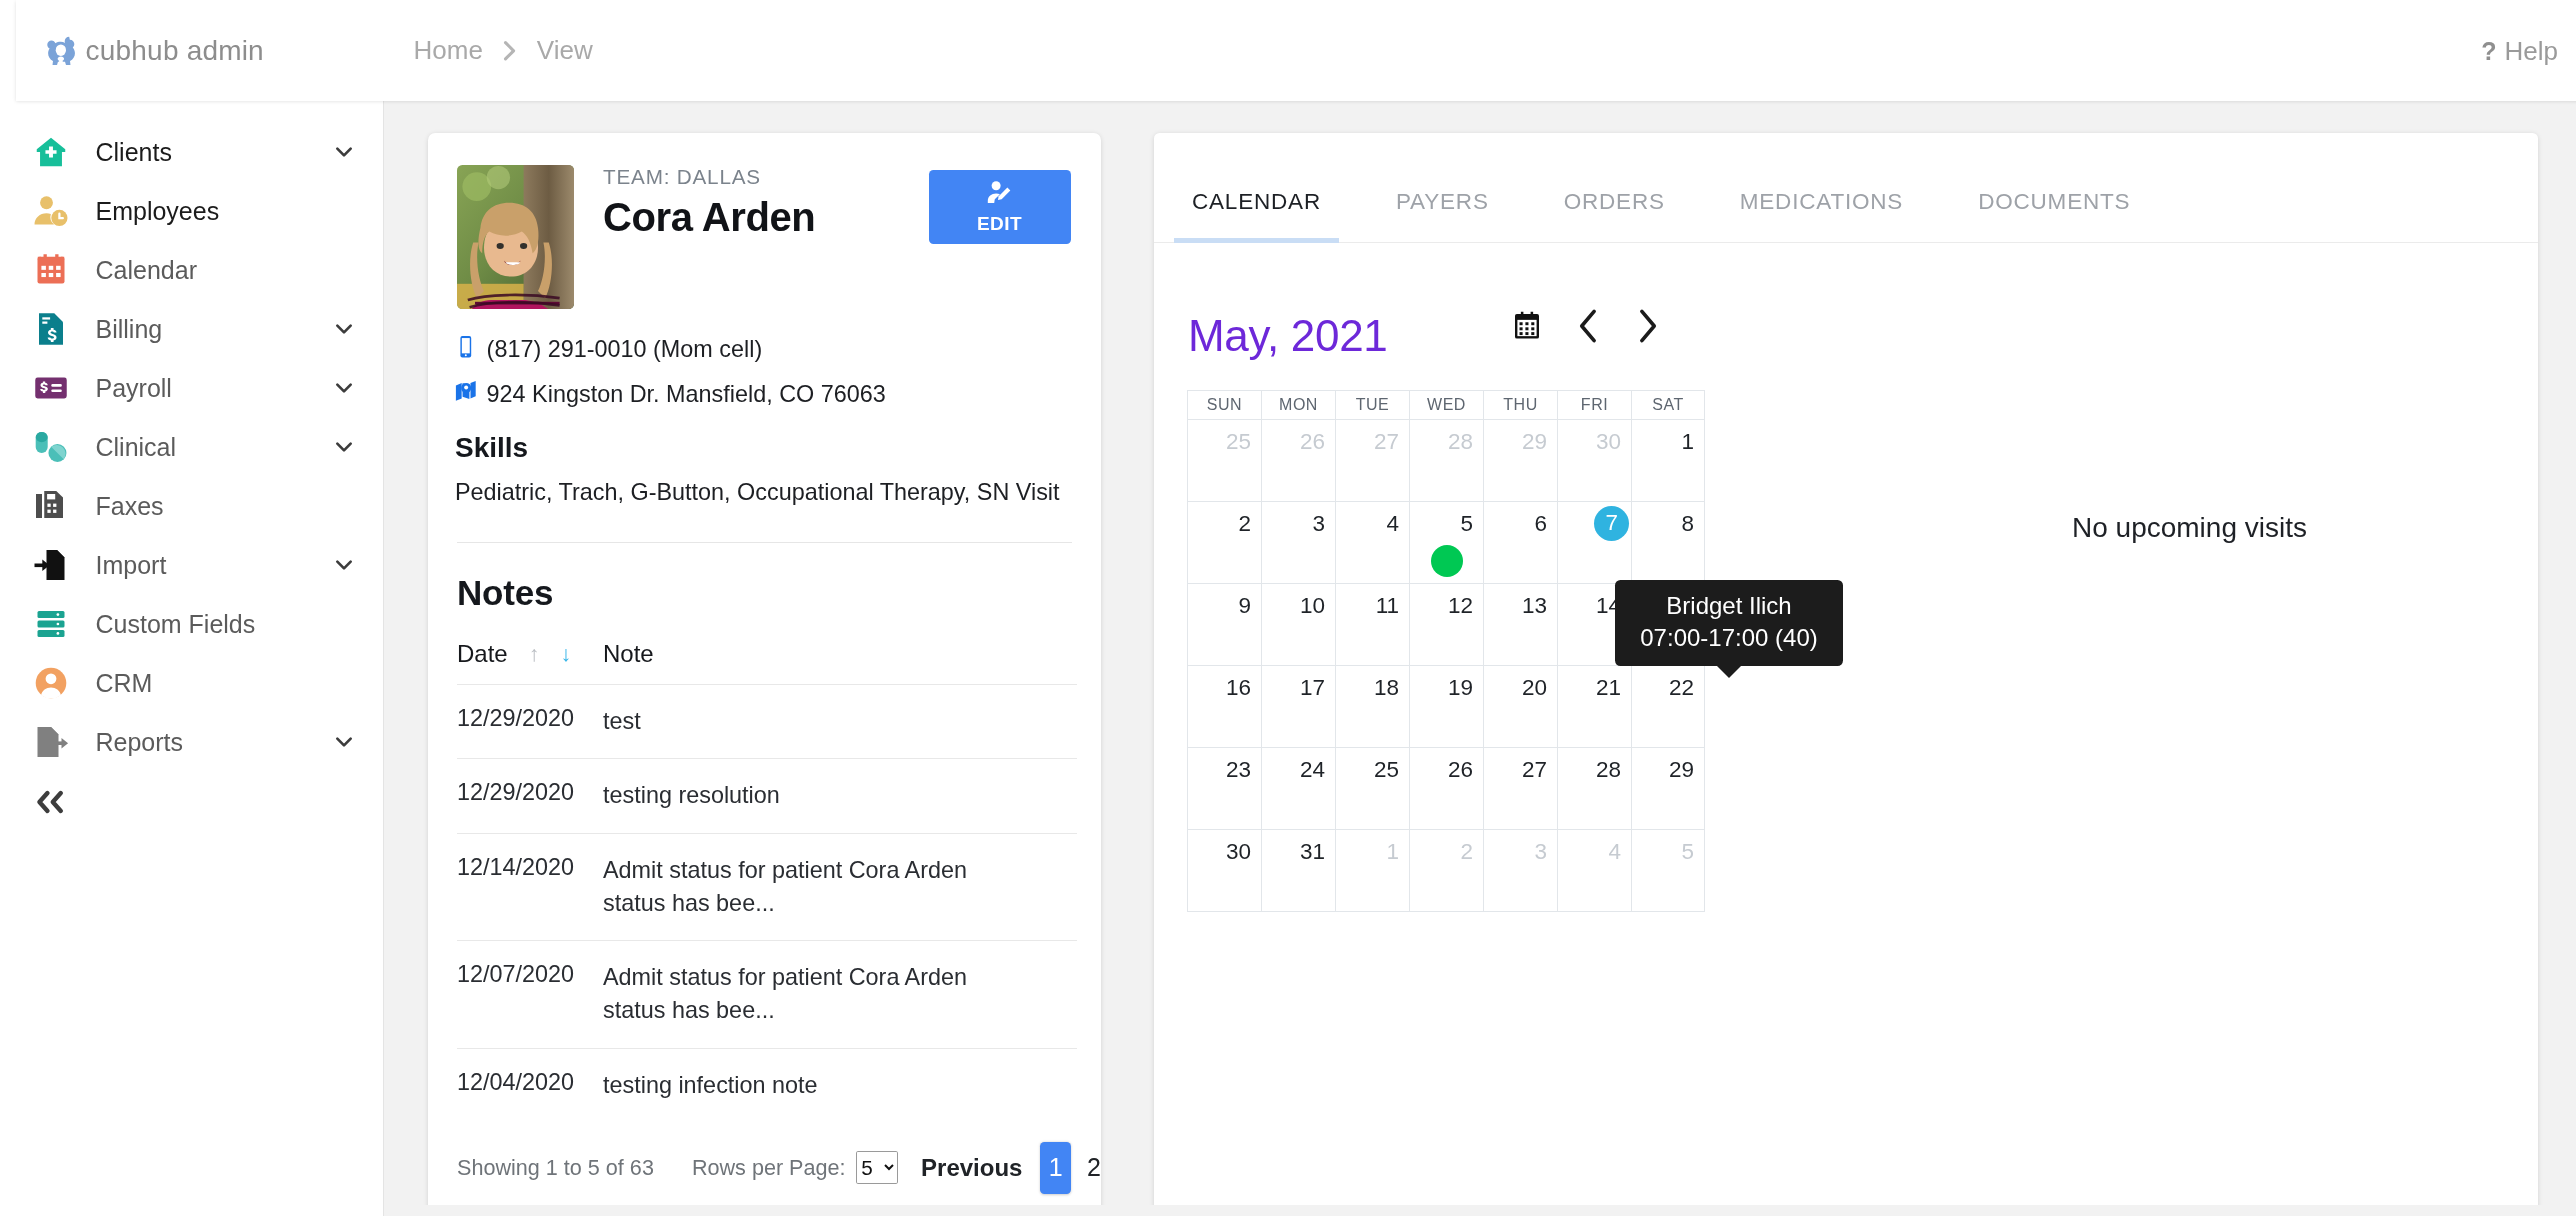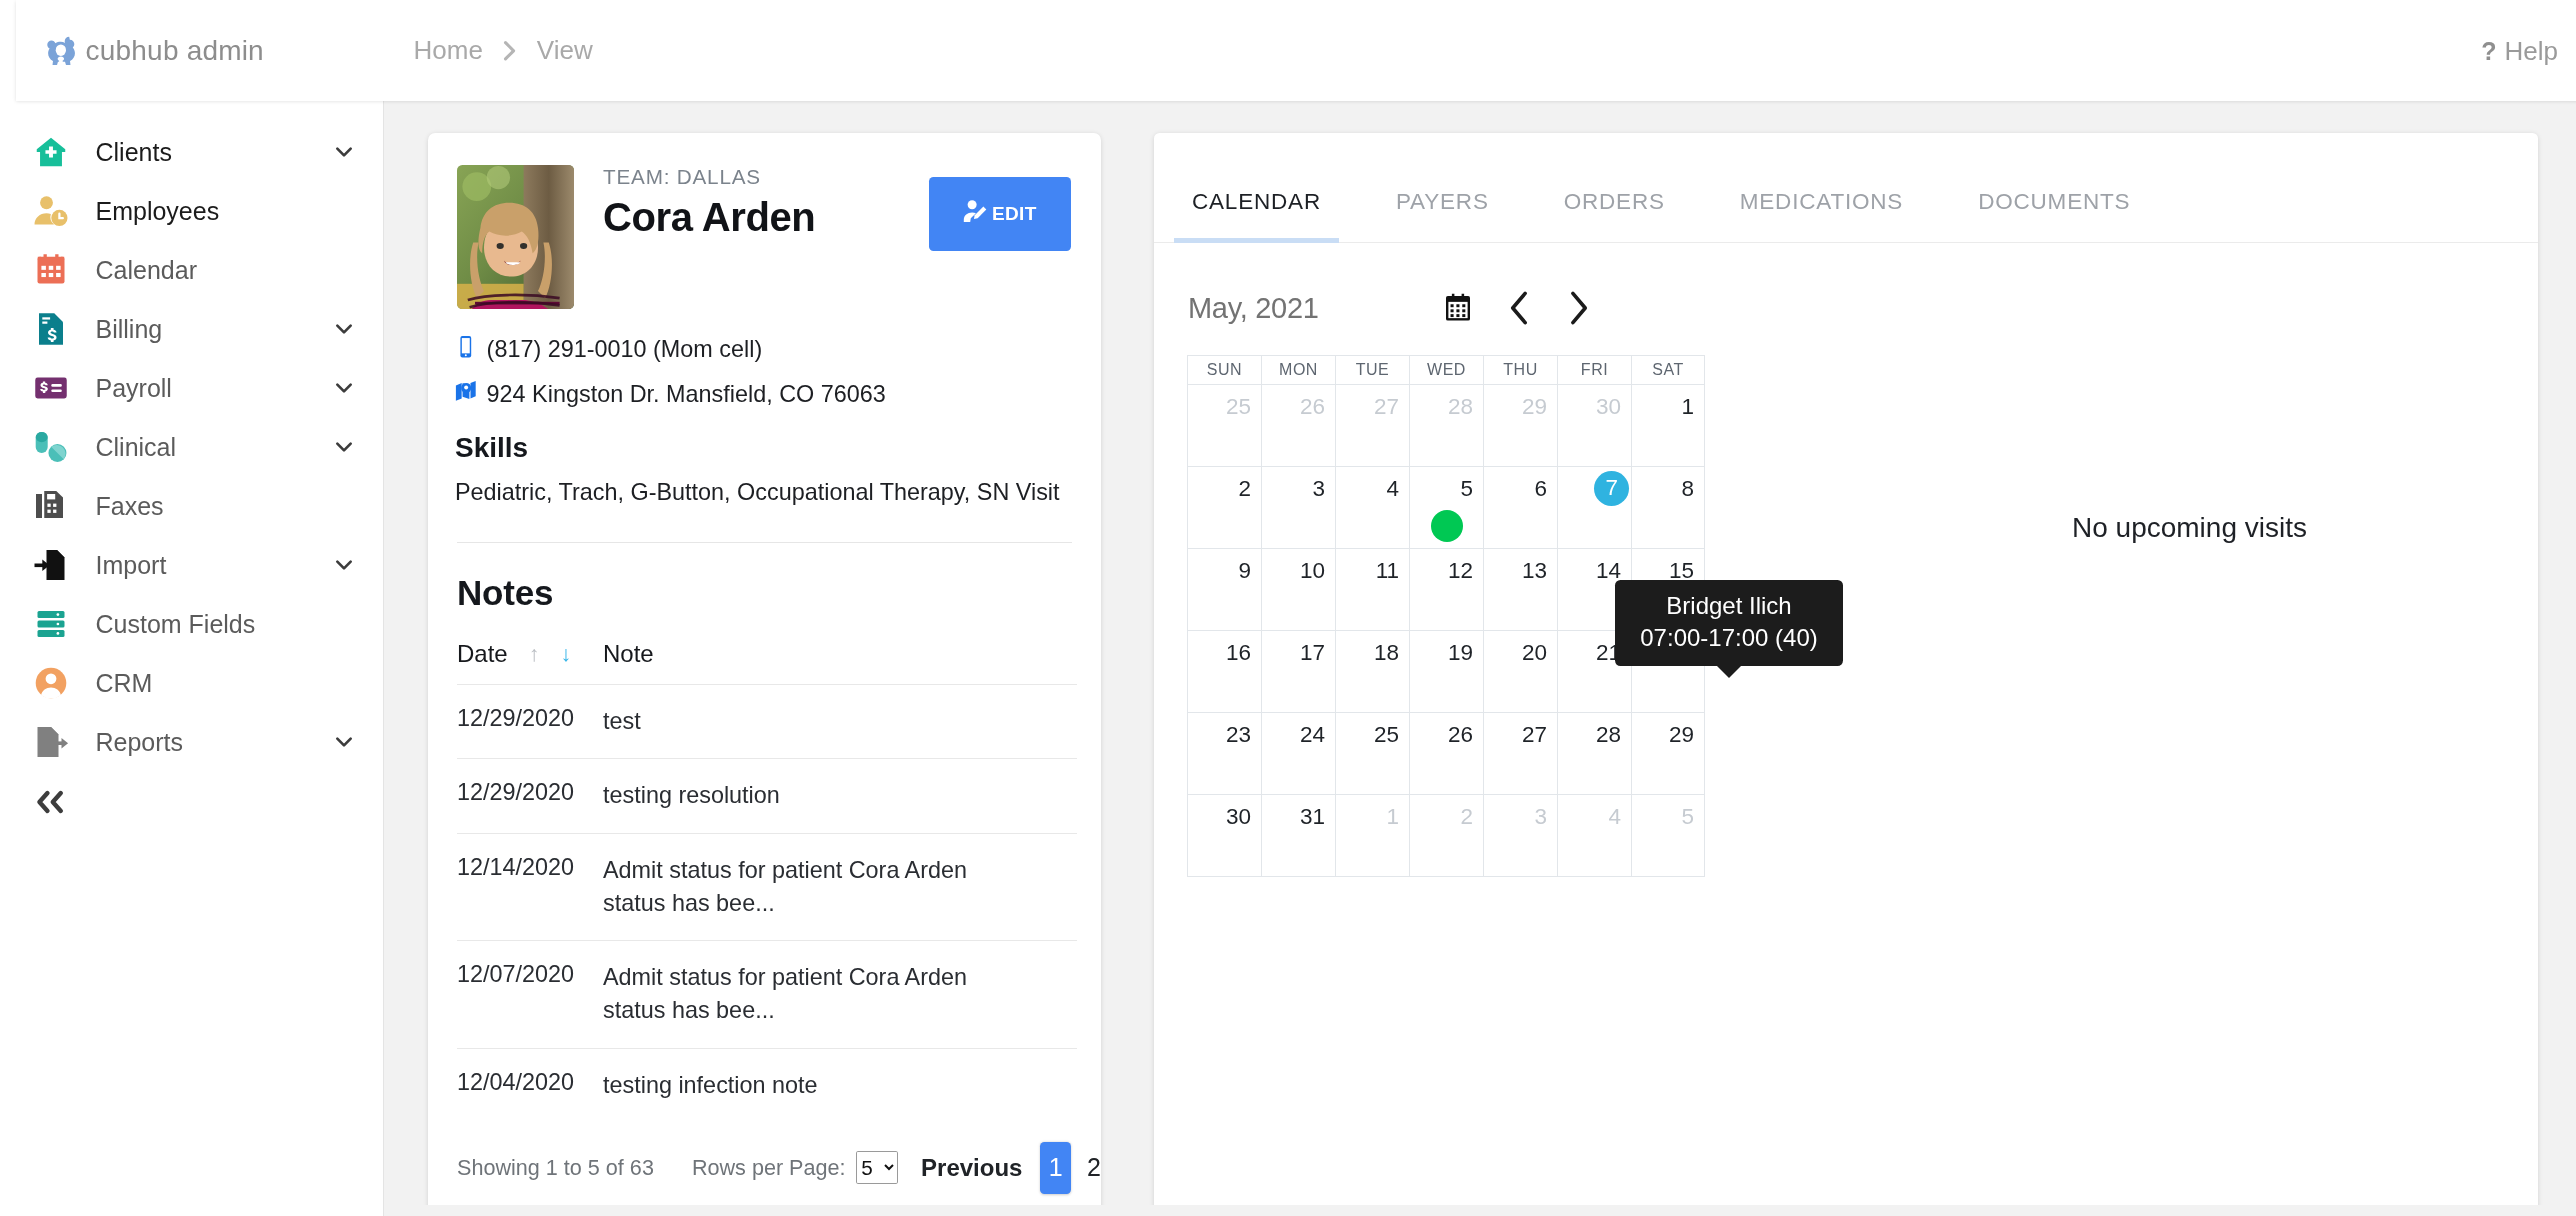--- a/index.html
+++ b/index.html
@@ -73,23 +73,23 @@
   .avatar {
     width: 117px; height: 144px; flex: none; border-radius: 5.4px;
     overflow: hidden; background: #eee; position: relative;
   }
   .avatar svg { width: 100%; height: 100%; display: block; }
   .profile-meta { margin-left: 29px; flex: 1; position: relative; }
   .team-line { font-size: 20.7px; color: #7b838c; letter-spacing: 0.8px; font-weight: 500; }
   .client-name { font-size: 40px; font-weight: bold; color: #111317; margin-top: 6.3px; letter-spacing: -0.4px; }
   .dob-line { font-size: 22.5px; color: #6d747c; margin-top: 12.6px; line-height: 1.42; max-width: 296px; }
   .edit-btn {
-    position: absolute; right: 0; top: 12px; width: 142px; height: 74px;
+    position: absolute; right: 0; top: 5px; width: 142px; height: 74px;
     background: #4285f4; border-radius: 4.5px; border: none; color: #fff;
-    display: flex; flex-direction: row; align-items: center; justify-content: center;
+    display: flex; flex-direction: column; align-items: center; justify-content: center;
     gap: 2.7px; cursor: pointer;
   }
   .edit-btn svg { width: 27px; height: 27px; }
   .edit-btn span { font-size: 19px; font-weight: bold; letter-spacing: 0.4px; }
 
   .contact-rows { padding: 18px 30.5px 0 27px; }
   .contact-row { display: flex; align-items: center; gap: 10px; margin-top: 15.3px; font-size: 23.4px; color: #1d1f23; }
   .contact-row:first-child { margin-top: 8px; }
   .contact-row svg { width: 21.6px; height: 23.4px; flex: none; }
   .skills-h { font-size: 28px; font-weight: bold; color: #15181d; margin: 23.4px 0 0 27px; }
@@ -144,21 +144,21 @@
   }
   .tab.active { color: #1d2025; font-weight: 500; }
   .tab.active::after {
     content: ""; position: absolute; left: -18px; right: -18px; bottom: -0.9px;
     height: 4.5px; background: #c9ddf5;
   }
 
   .panel-body { position: relative; padding: 0; height: 1020px; }
 
   .cal-head { display: flex; align-items: center; padding: 47px 0 0 34px; }
-  .cal-title { font-size: 29px; color: #737373; letter-spacing: -0.3px; }
+  .cal-title { font-size: 44px; color: #6d28d9; letter-spacing: -0.3px; margin-top: 21px; }
   .cal-ctrls { display: flex; align-items: center; gap: 32px; margin-left: 123px; }
   .cal-ctrls .ic { cursor: pointer; display: flex; align-items: center; justify-content: center; }
   .cal-ctrls .ic svg { display: block; }
   .no-visits {
     position: absolute; left: 918px; top: 269px; font-size: 28px; color: #1e2126;
     white-space: nowrap;
   }
 
   .cal-grid { margin: 29px 0 0 33px; width: 521px; }
   .cal-dowrow { display: flex; }

